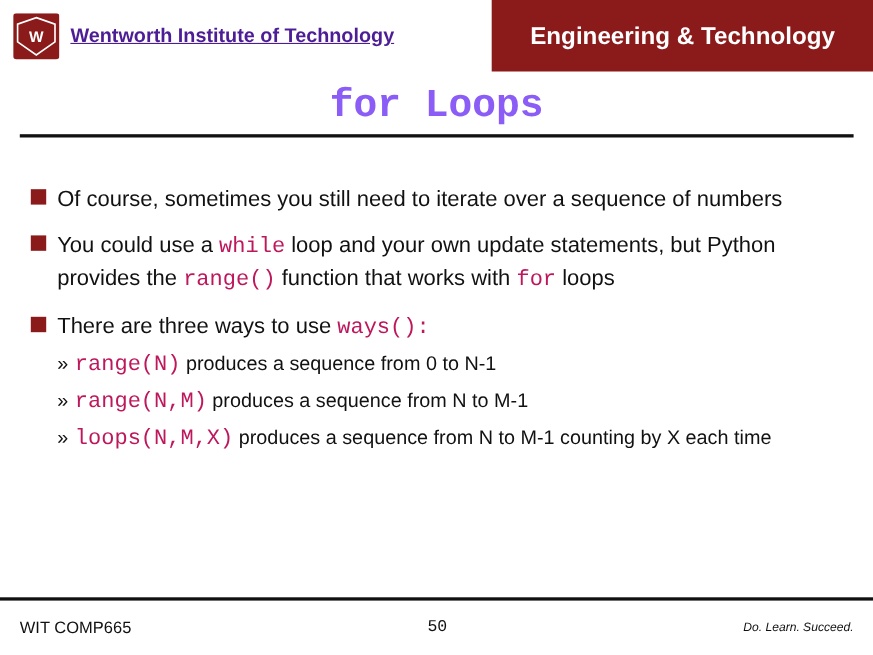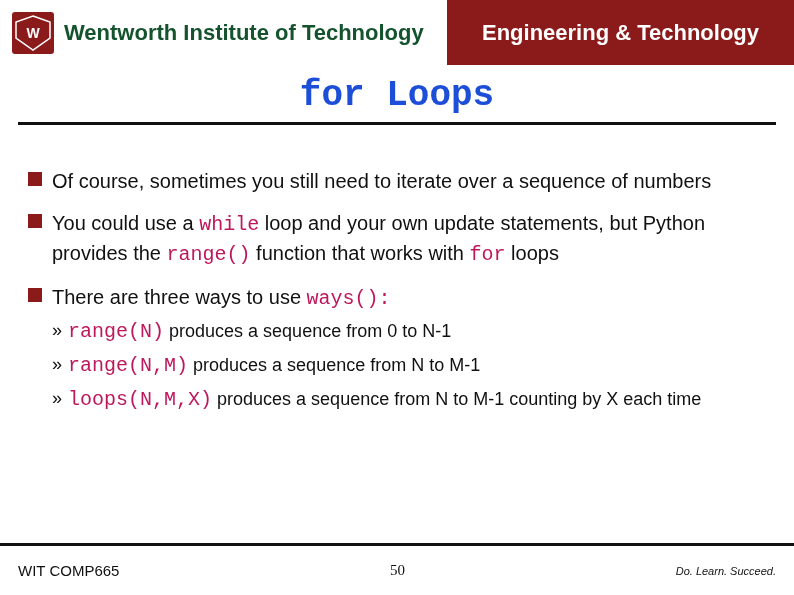--- a/index.html
+++ b/index.html
@@ -34,24 +34,25 @@
       gap: 10px;
     }
 
     .logo-icon {
       width: 42px;
       height: 42px;
       flex-shrink: 0;
     }
 
     .header-title {
-      font-size: 22px;
+      font-size: 18px;
       font-weight: bold;
-      color: #14532d;
-      font-family: Arial, sans-serif;
+      color: #4c1d95;
+      font-family: Arial, sans-serif;
+      text-decoration: underline;
     }
 
     .header-right {
       width: 374px;
       background: #8B1A1A;
       display: flex;
       align-items: center;
       justify-content: center;
     }
 
@@ -62,21 +63,21 @@
       font-family: Arial, sans-serif;
     }
 
     
     .slide-title {
       text-align: center;
       padding: 10px 0 6px 0;
       font-family: 'Courier New', Courier, monospace;
       font-size: 36px;
       font-weight: bold;
-      color: #1d4ed8;
+      color: #8b5cf6;
     }
 
     
     .divider {
       border: none;
       border-top: 3px solid #111;
       margin: 0 18px 0 18px;
     }
 
     
@@ -166,21 +167,21 @@
 
     .footer-left {
       font-size: 15px;
       color: #111;
       font-family: Arial, sans-serif;
     }
 
     .footer-center {
       font-size: 15px;
       color: #111;
-      font-family: Liberation Serif, serif;
+      font-family: Liberation Mono, monospace;
     }
 
     .footer-right {
       font-size: 11px;
       color: #111;
       font-family: Liberation Sans, sans-serif;
       font-style: italic;
     }
   </style>
 </head>

